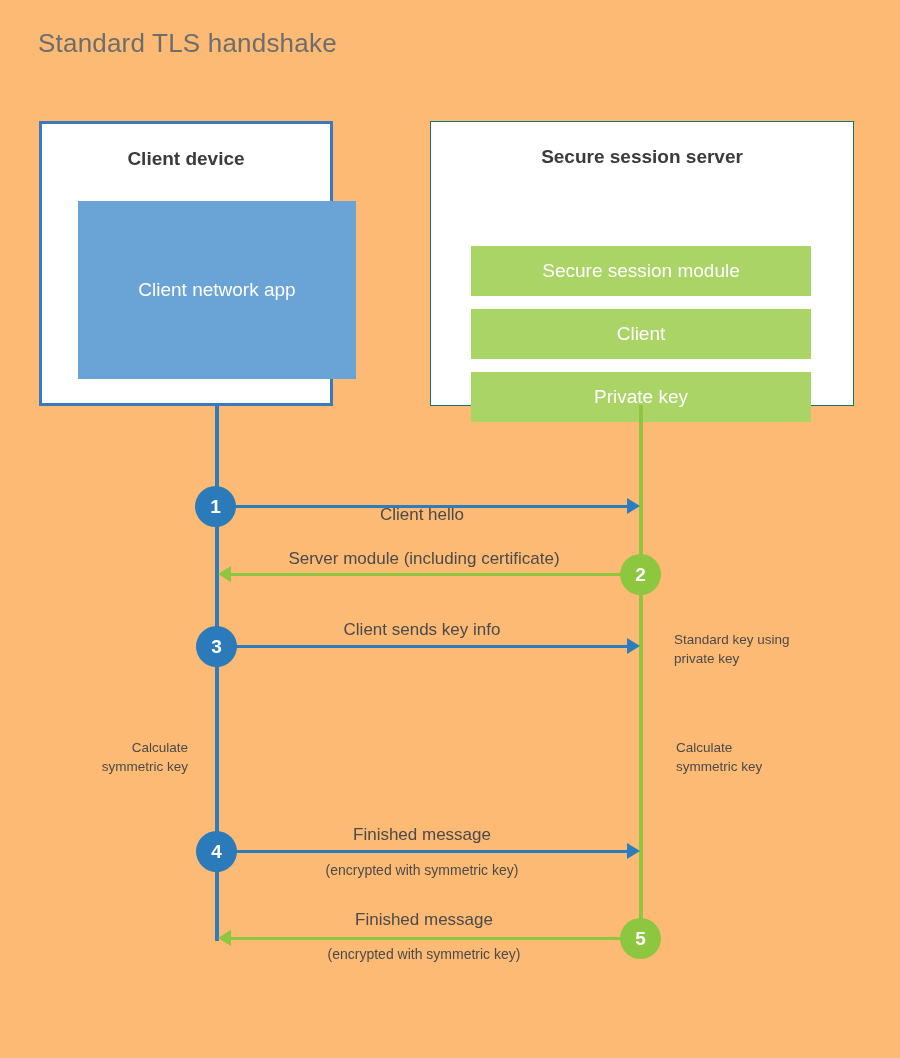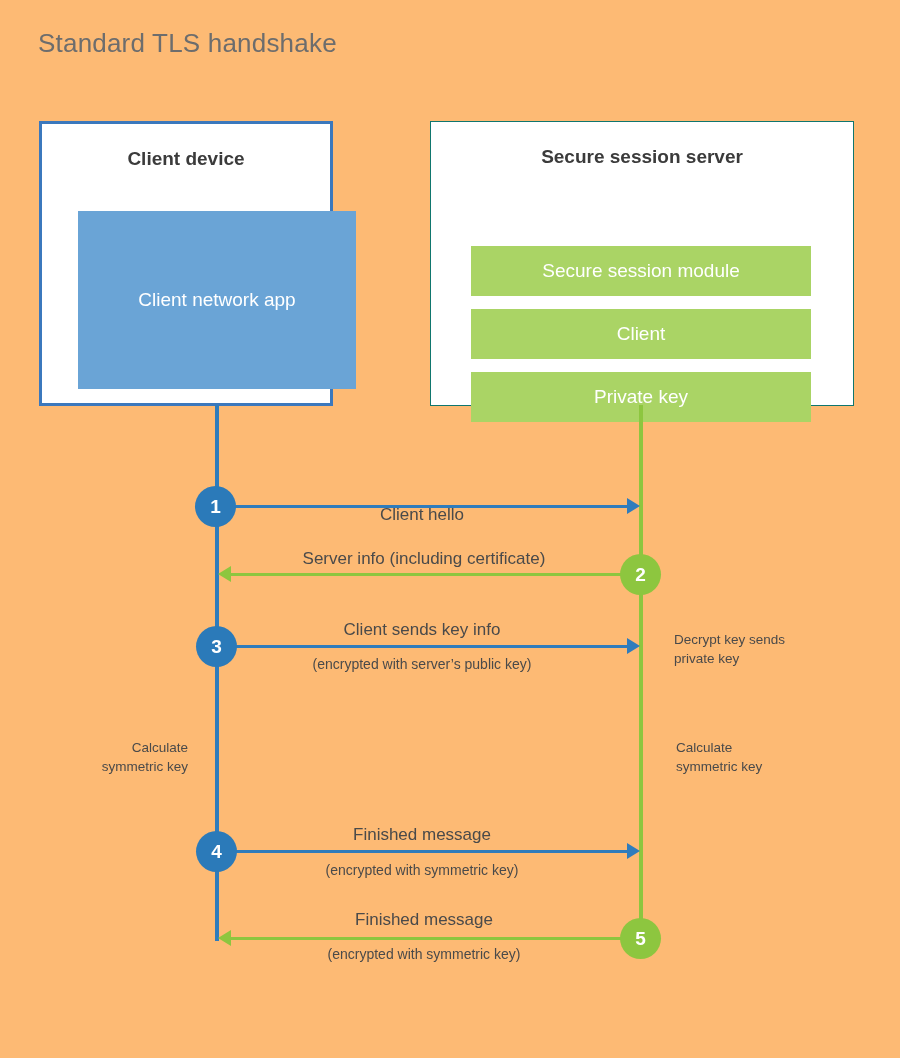--- a/index.html
+++ b/index.html
@@ -72,21 +72,20 @@
     background: #6aa4d6;
     color: #ffffff;
     font-size: 19px;
     display: flex;
     align-items: center;
     justify-content: center;
     text-align: center;
     line-height: 1.35;
     padding: 0 14px;
     box-sizing: border-box;
-    margin-top: 10px;
   }
 
   
   .server-bars {
     position: absolute;
     left: 40px;
     top: 76px;
     width: 340px;
     margin-top: 48px;
   }
@@ -204,30 +203,29 @@
   <div class="lifeline client-line"></div>
   <div class="lifeline server-line"></div>
 
   <div class="arrow-line blue" style="left:217px; top:505px; width:410px;"></div>
   <div class="arrow-head right blue" style="left:627px; top:498px;"></div>
   <div class="msg-label" style="left:217px; top:479px; width:410px;margin-top:26px;">Client hello</div>
   <div class="step-circle blue" style="left:195px; top:486px;">1</div>
 
   <div class="arrow-line green" style="left:231px; top:573px; width:400px;"></div>
   <div class="arrow-head left green" style="left:218px; top:566px;"></div>
-  <div class="msg-label" style="left:219px; top:549px; width:410px;">Server info (including certificate)</div>
+  <div class="msg-label" style="left:219px; top:549px; width:410px;">Server module (including certificate)</div>
   <div class="step-circle green" style="left:620px; top:554px;">2</div>
 
   <div class="arrow-line blue" style="left:217px; top:645px; width:410px;"></div>
   <div class="arrow-head right blue" style="left:627px; top:638px;"></div>
   <div class="msg-label" style="left:217px; top:620px; width:410px;">Client sends key info</div>
-  <div class="msg-sublabel" style="left:217px; top:656px; width:410px;">(encrypted with server’s public key)</div>
   <div class="step-circle blue" style="left:196px; top:626px;">3</div>
 
-  <div class="side-note left-align" style="left:674px; top:631px; width:190px;">Decrypt key sends
+  <div class="side-note left-align" style="left:674px; top:631px; width:190px;">Standard key using
 private key</div>
 
   <div class="side-note right-align" style="left:20px; top:739px; width:168px;">Calculate
 symmetric key</div>
   <div class="side-note left-align" style="left:676px; top:739px; width:190px;">Calculate
 symmetric key</div>
 
   <div class="arrow-line blue" style="left:217px; top:850px; width:410px;"></div>
   <div class="arrow-head right blue" style="left:627px; top:843px;"></div>
   <div class="msg-label" style="left:217px; top:825px; width:410px;">Finished message</div>

